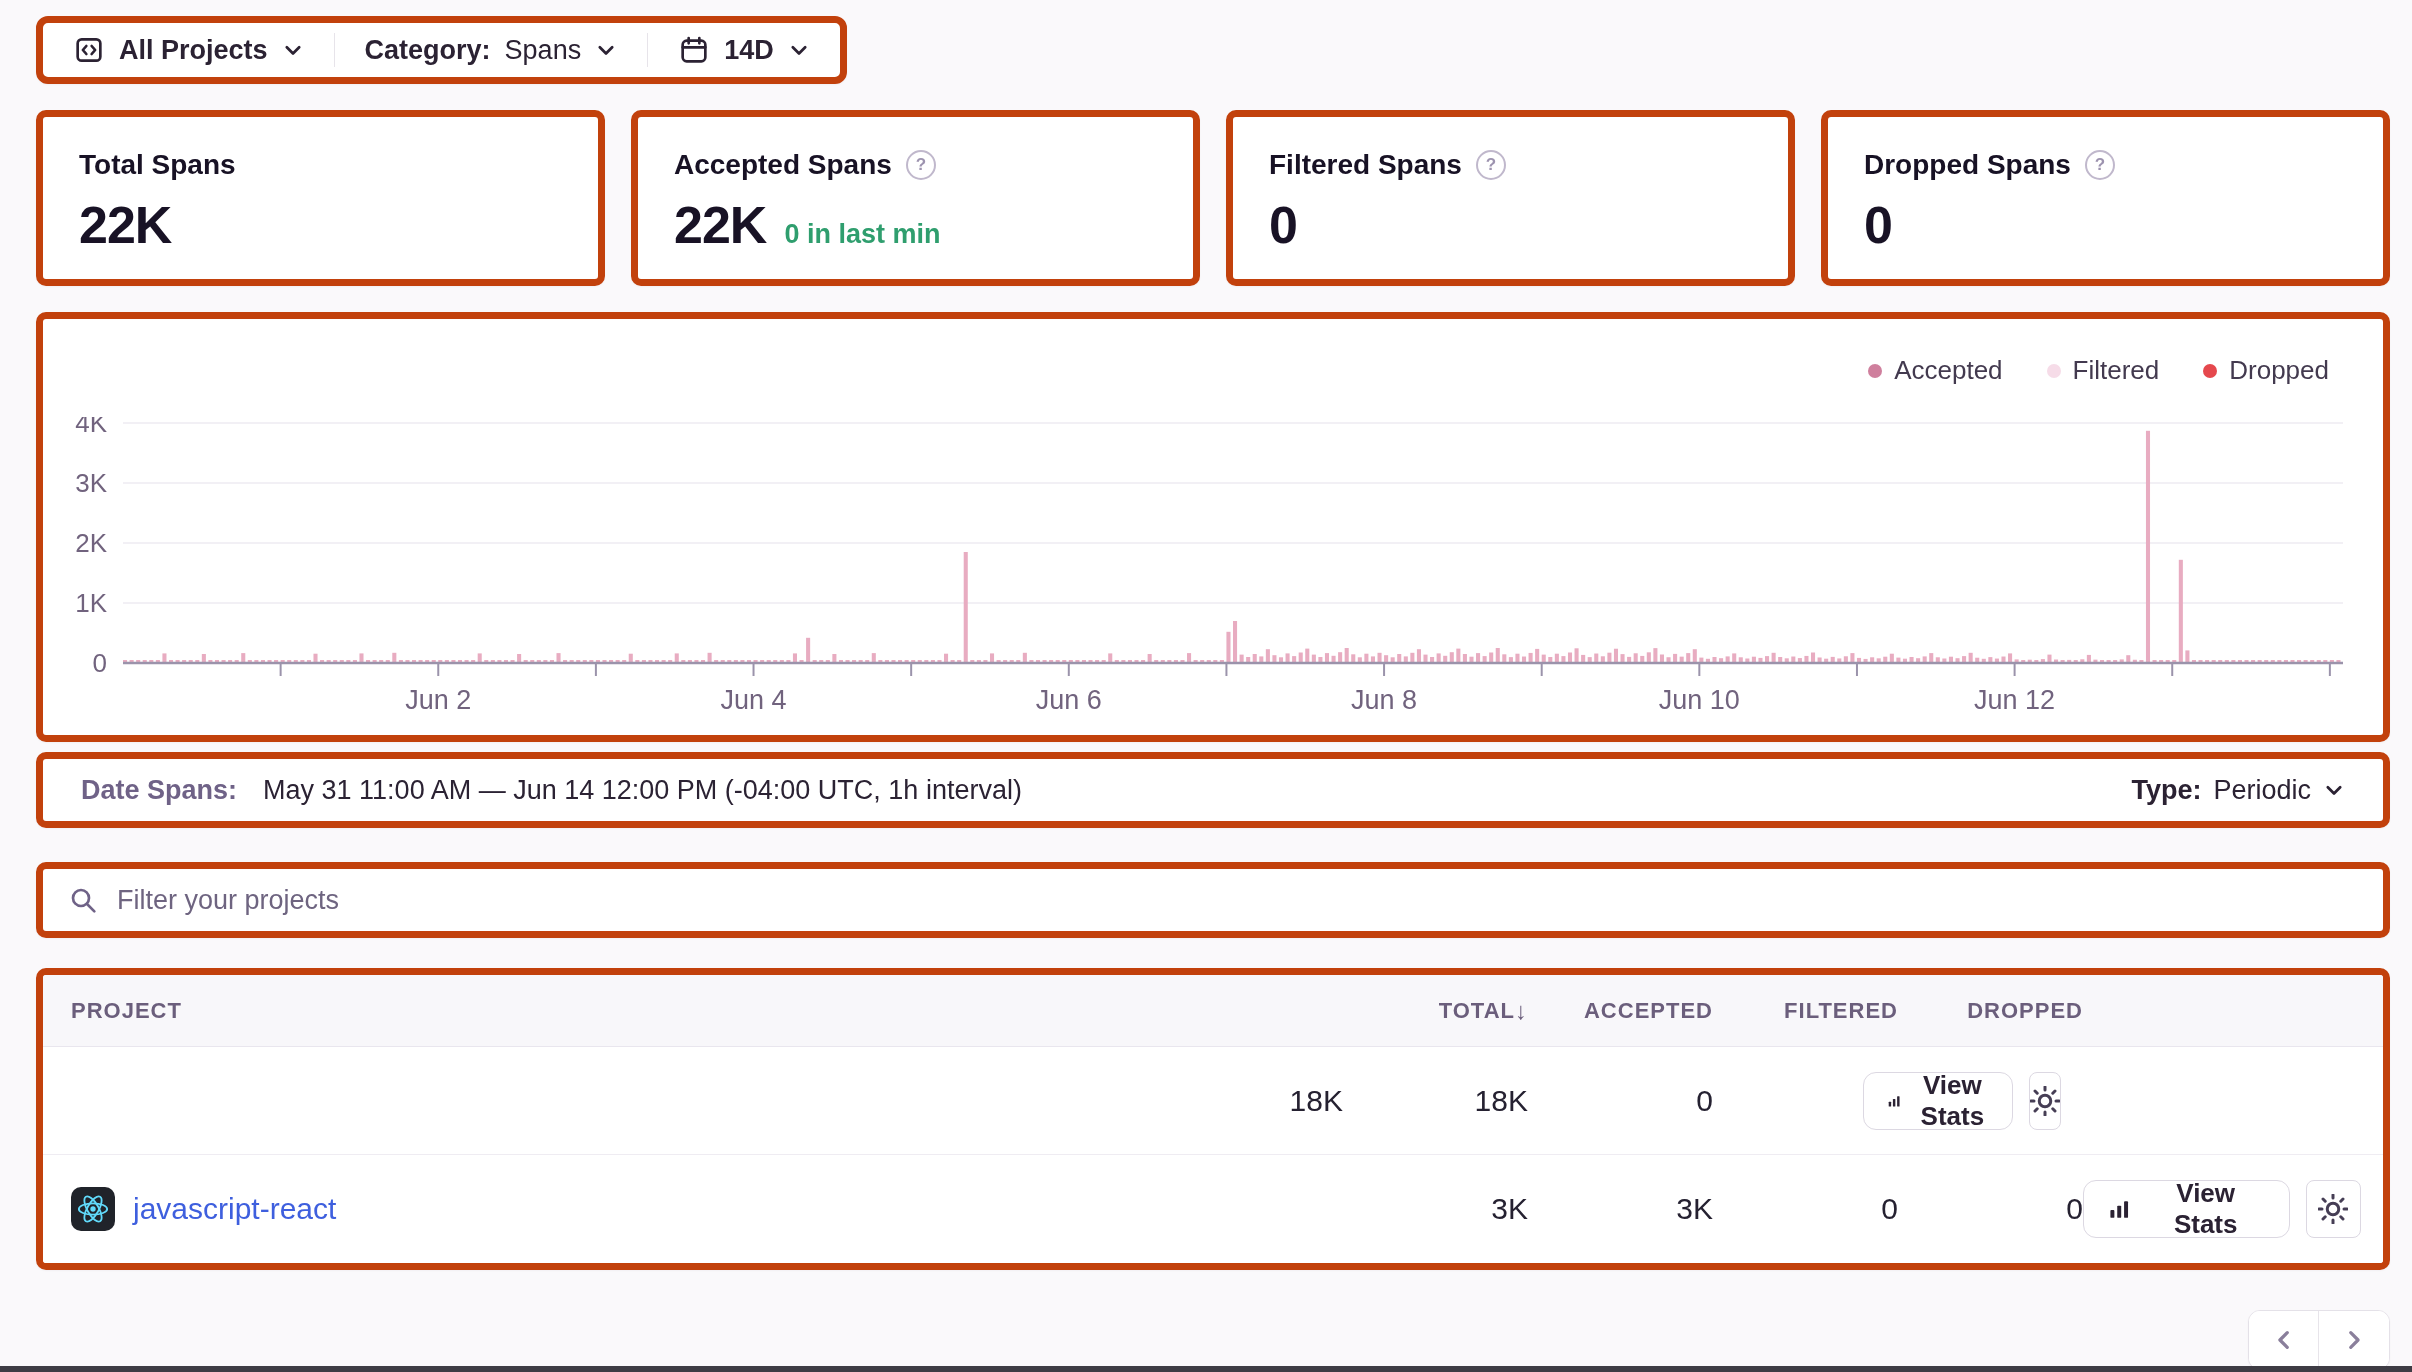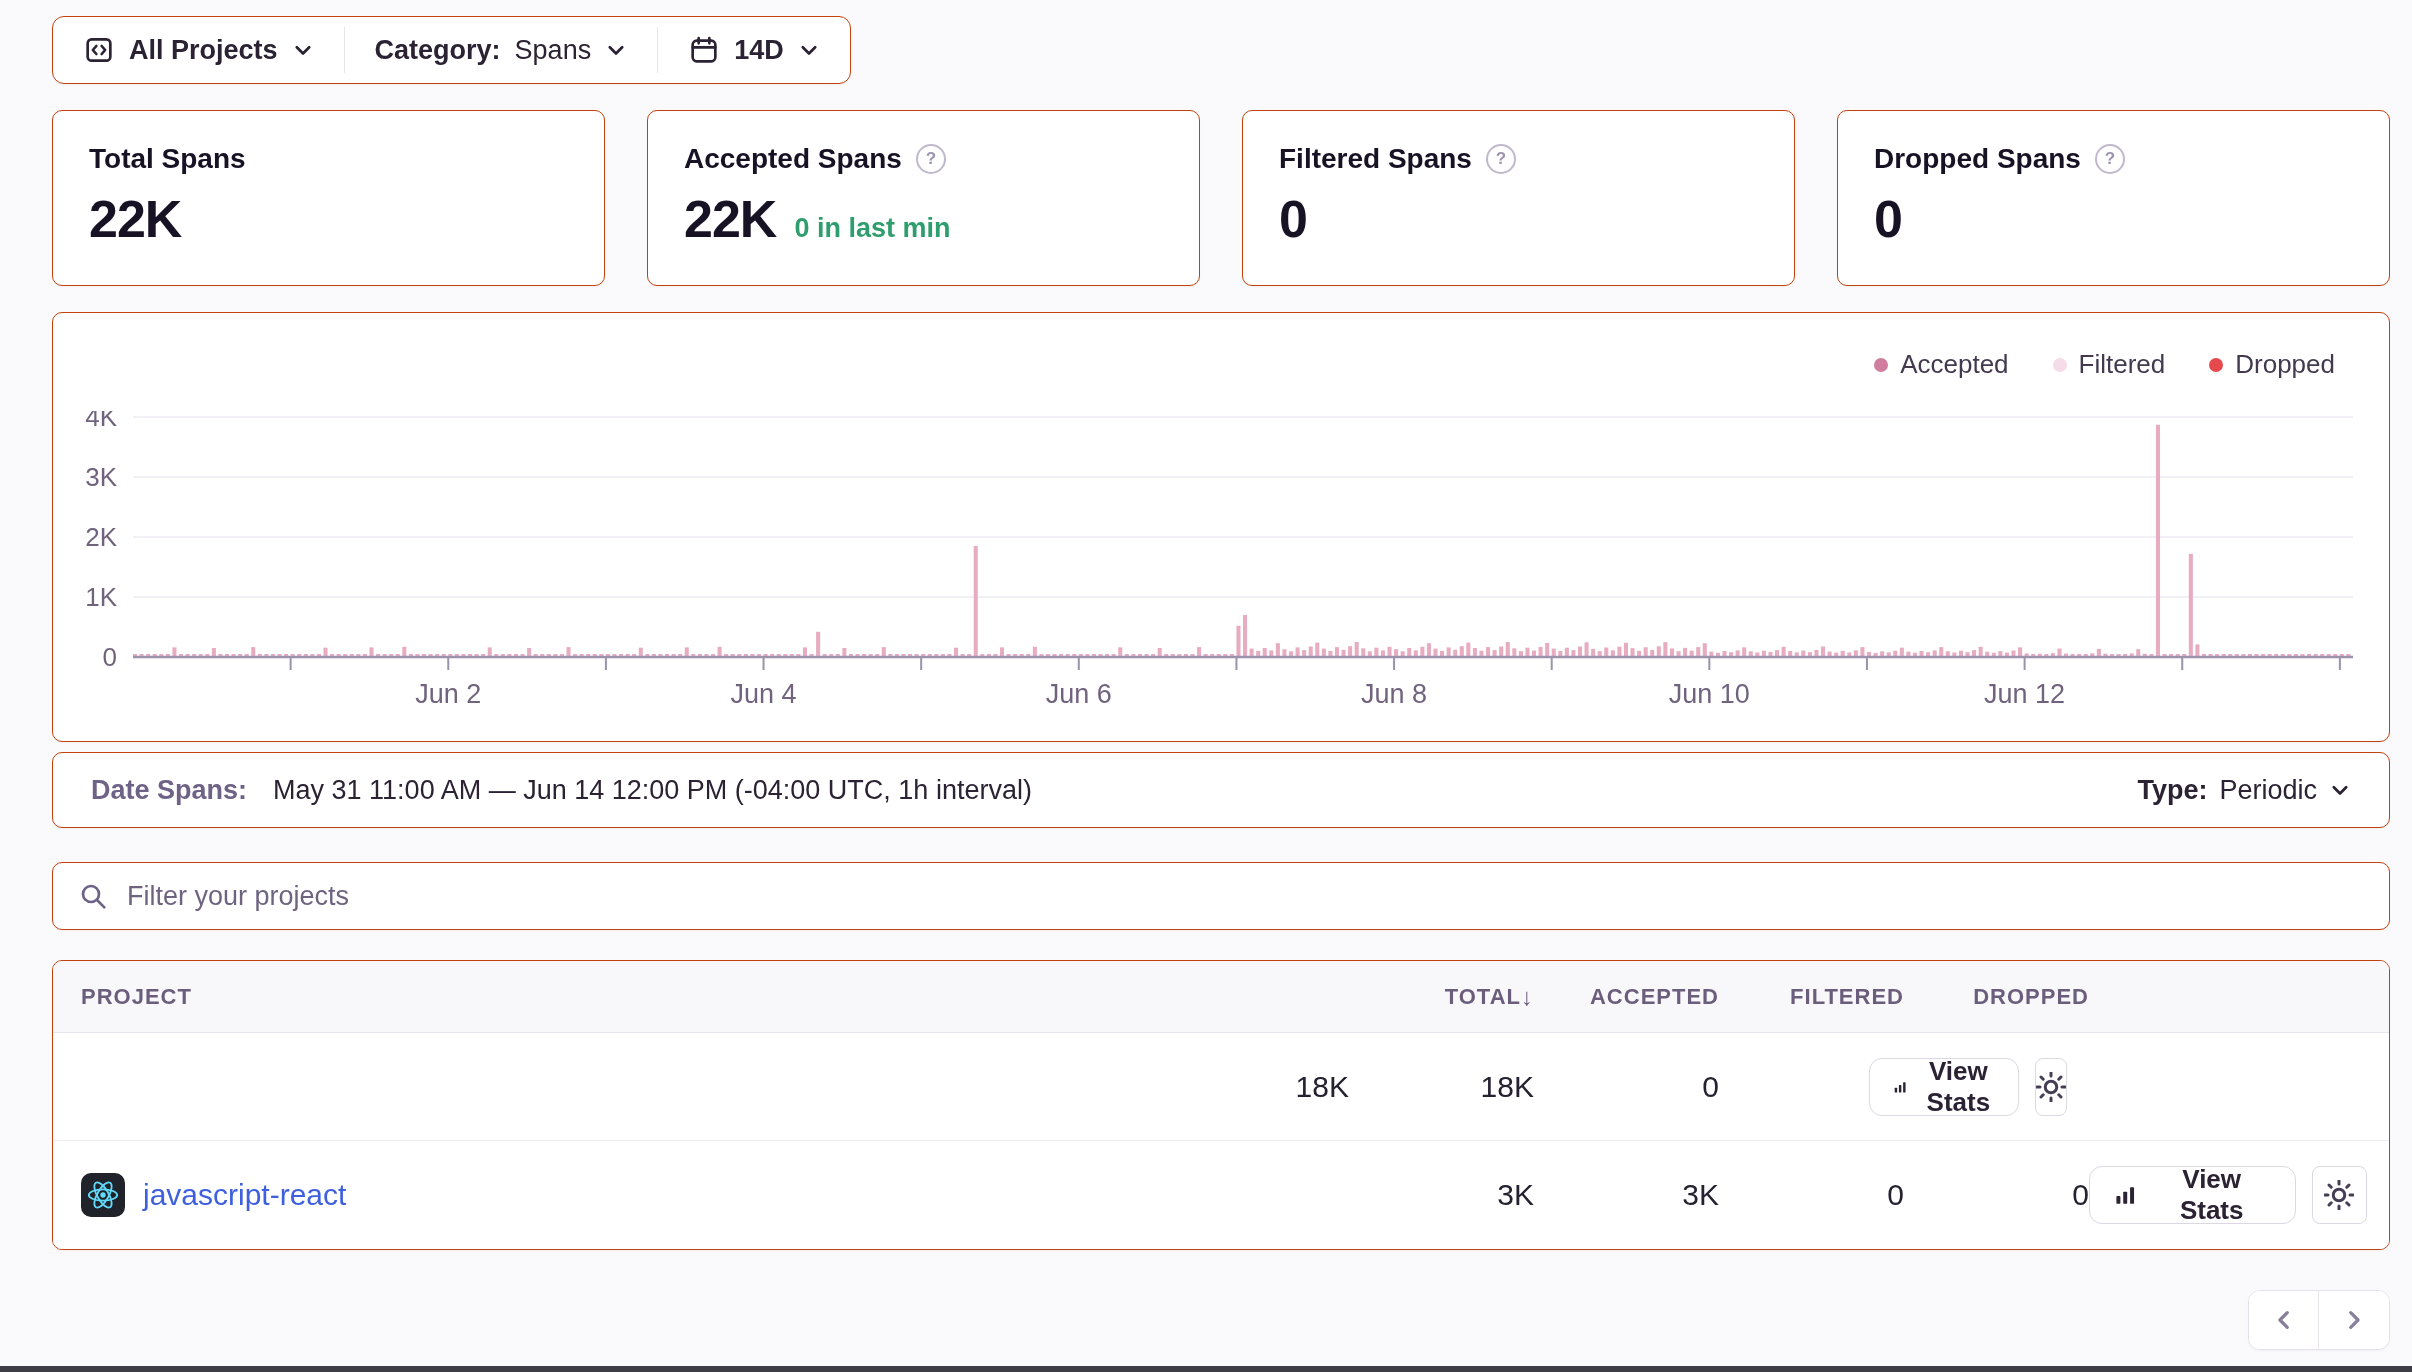--- a/index.html
+++ b/index.html
@@ -1,19 +1,19 @@
 <!DOCTYPE html>
 <html><head>
 <meta charset="utf-8">
 <style>
   * { margin:0; padding:0; box-sizing:border-box; }
   html,body { width:2412px; height:1372px; background:#faf9fb; font-family:"Liberation Sans", sans-serif; color:#2b2233; overflow:hidden; }
   .page { position:relative; width:2412px; height:1372px; padding:16px 22px 0 36px; }
 
-  .card { background:#fff; border:1px solid #c2410c; border-radius:10px; box-shadow:0 1px 2px rgba(43,34,51,0.04);margin-left:16px; }
+  .card { background:#fff; border:7px solid #c2410c; border-radius:10px; box-shadow:0 1px 2px rgba(43,34,51,0.04); }
 
   
   .toolbar { display:inline-flex; align-items:stretch; height:68px; border-radius:12px; }
   .tb-seg { display:flex; align-items:center; gap:14px; padding:0 30px; font-size:27px; font-weight:bold; cursor:pointer; }
   .tb-div { width:1px; background:#e7e4ea; margin:10px 0; }
   .tb-label-normal { font-weight:normal; }
   .chev { width:22px; height:22px; flex:0 0 auto; }
   .tb-icon { width:32px; height:32px; }
 
   
@@ -34,21 +34,21 @@
   #chart-svg { position:absolute; left:0; top:98px; }
 
   
   .range-bar { margin-top:10px; height:76px; display:flex; align-items:center; padding:0 38px; }
   .range-label { font-size:27px; font-weight:bold; color:#6f6287; }
   .range-value { font-size:27px; color:#2b2233; margin-left:26px; }
   .range-type { margin-left:auto; display:flex; align-items:center; gap:12px; font-size:27px; cursor:pointer; }
   .range-type b { font-weight:bold; }
 
   
-  .filter-wrap { margin-top:34px; height:68px; display:flex; align-items:center; gap:18px; padding:0 24px; border-radius:10px; }
+  .filter-wrap { margin-top:34px; height:76px; display:flex; align-items:center; gap:18px; padding:0 24px; border-radius:10px; }
   .filter-wrap input { border:none; outline:none; flex:1; font-size:27px; font-family:inherit; color:#2b2233; background:transparent; }
   .filter-wrap input::placeholder { color:#6e6480; opacity:1; }
   .search-icon { width:32px; height:32px; }
 
   
   .table-card { margin-top:30px; overflow:hidden; padding:0; }
   .trow { display:grid; grid-template-columns:1fr 185px 185px 185px 185px 300px; align-items:center; }
   .thead { height:72px; background:#f8f7fa; border-bottom:1px solid #e9e6ee; }
   .th { font-size:22px; font-weight:bold; letter-spacing:1px; color:#6b5e7c; text-align:right; }
   .th-project { text-align:left; padding-left:28px; }

